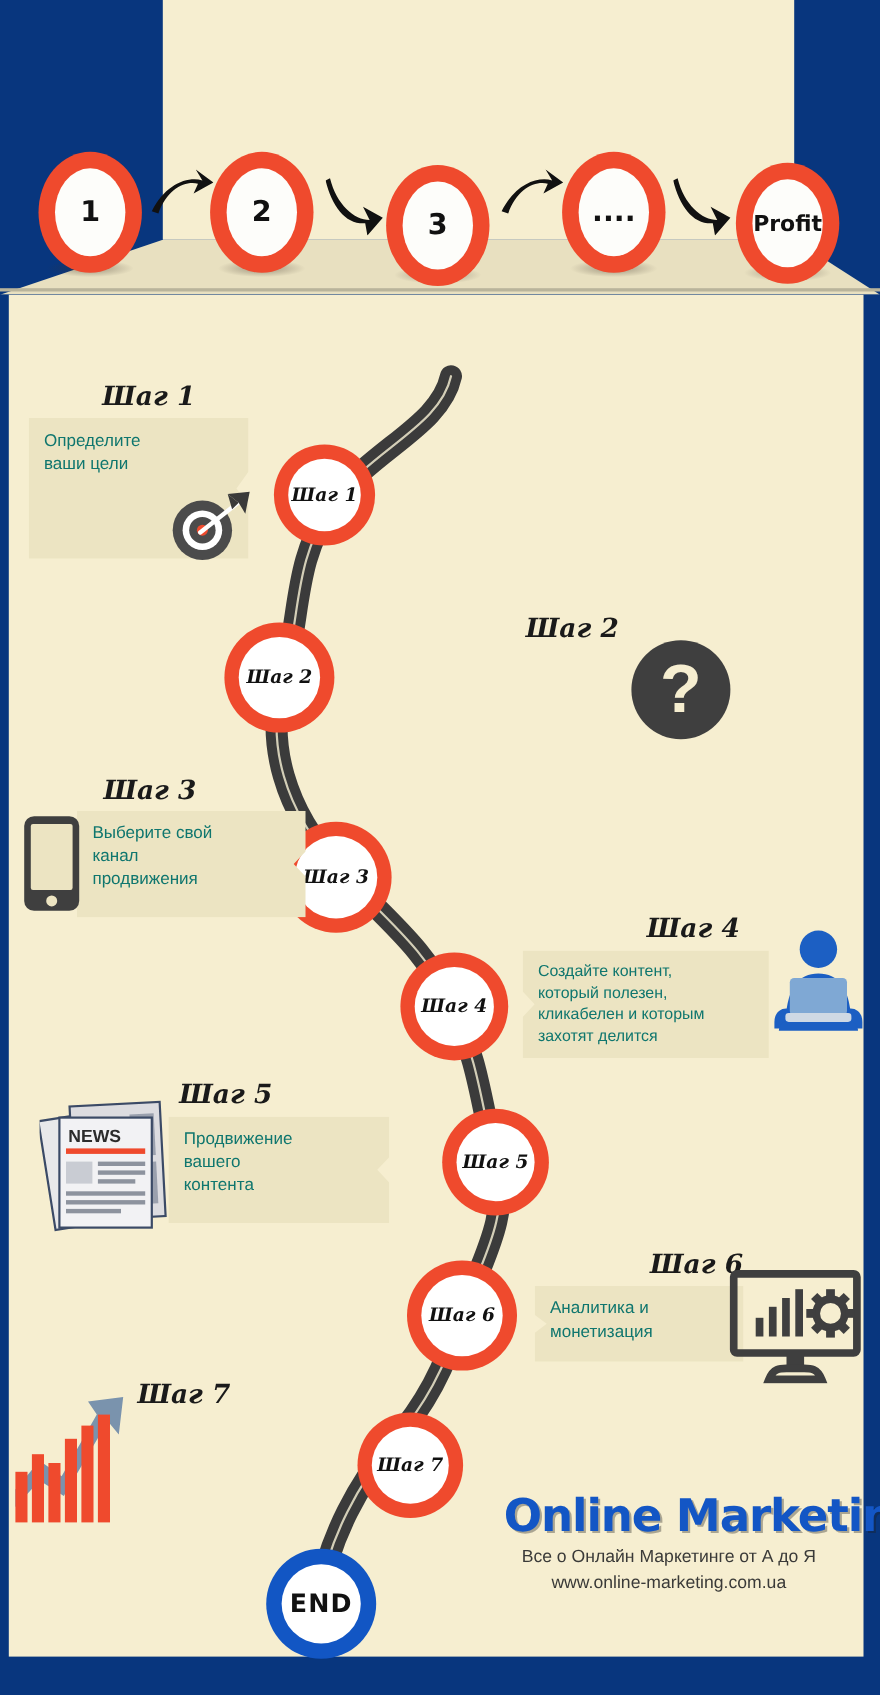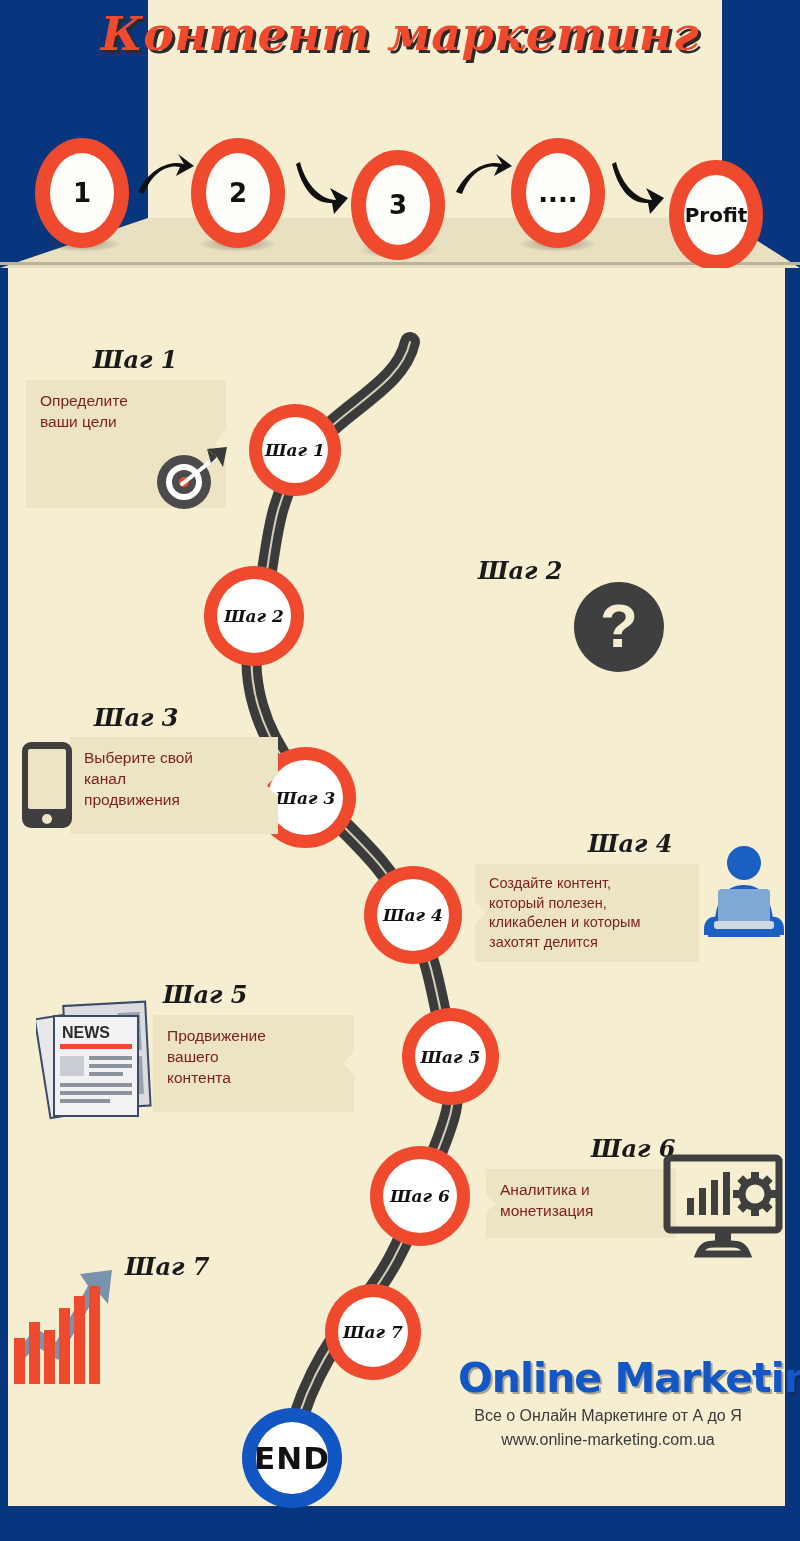--- a/index.html
+++ b/index.html
@@ -105,39 +105,39 @@
     color:#111;
     white-space:nowrap;
   }
   .node.step{background:#ef4a2d;padding:13px;}
   .node.step .lbl{font-size:17px;}
   .node.terminal{background:#1256c4;padding:14px;}
   .node.terminal .lbl{font-size:24px;}
   .node.endnode .lbl{
     font-family:"DejaVu Sans", sans-serif;
     font-style:normal;
-    font-size:31px;
+    font-size:23px;
     letter-spacing:1px;
     text-align:right;
   }
 
   
   .step-head{
     position:absolute;
     font-family:"DejaVu Serif", serif;
     font-style:italic;
     font-weight:bold;
     font-size:24px;
     color:#1a1a1a;
     white-space:nowrap;
   }
   .bubble{
     position:absolute;
     background:#ece4c2;
-    color:#7f1d1d;
+    color:#0f766e;
     font-family:"Liberation Sans", sans-serif;
     font-size:15.5px;
     line-height:21px;
     padding:10px 14px;
     box-sizing:border-box;
   }
   .bubble.right-tail{
     clip-path:polygon(0 0, 100% 0, 100% 38%, calc(100% - 11px) 50%, 100% 62%, 100% 100%, 0 100%);
   }
   .bubble.left-tail{
@@ -170,42 +170,41 @@
 <body>
 
 <div id="page">
 
   <div class="header">
     <div class="header-wall"></div>
     <div class="header-floor"></div>
     <div class="header-floor-line"></div>
 
     <div class="title">
-      <div>Контент маркетинг</div>
     </div>
 
     <div class="hdr-shadow" style="left:42px;top:236px;"></div>
     <div class="hdr-shadow" style="left:198px;top:236px;"></div>
     <div class="hdr-shadow" style="left:358px;top:242px;"></div>
     <div class="hdr-shadow" style="left:518px;top:236px;"></div>
     <div class="hdr-shadow" style="left:676px;top:240px;"></div>
 
     <div class="hdr-circle" style="left:35px;top:138px;">
       <div class="inner">1</div>
     </div>
     <div class="hdr-circle" style="left:191px;top:138px;">
       <div class="inner">2</div>
     </div>
     <div class="hdr-circle" style="left:351px;top:150px;">
       <div class="inner">3</div>
     </div>
     <div class="hdr-circle" style="left:511px;top:138px;">
       <div class="inner">....</div>
     </div>
-    <div class="hdr-circle profit" style="left:669px;top:160px;">
+    <div class="hdr-circle profit" style="left:669px;top:148px;">
       <div class="inner">Profit</div>
     </div>
 
     <svg class="hdr-arrow" style="left:136px;top:152px;width:58px;height:48px;" viewBox="0 0 58 48">
       <path d="M2 40 C14 16, 34 8, 48 12 L42 2 L58 14 L40 24 L44 15 C32 12, 16 20, 8 42 Z" fill="#111"></path>
     </svg>
     <svg class="hdr-arrow" style="left:296px;top:158px;width:58px;height:56px;" viewBox="0 0 58 56">
       <path d="M4 4 C10 28, 26 42, 40 42 L34 30 L52 40 L38 56 L36 45 C18 46, 6 30, 0 6 Z" fill="#111"></path>
     </svg>
     <svg class="hdr-arrow" style="left:454px;top:152px;width:58px;height:48px;" viewBox="0 0 58 48">

